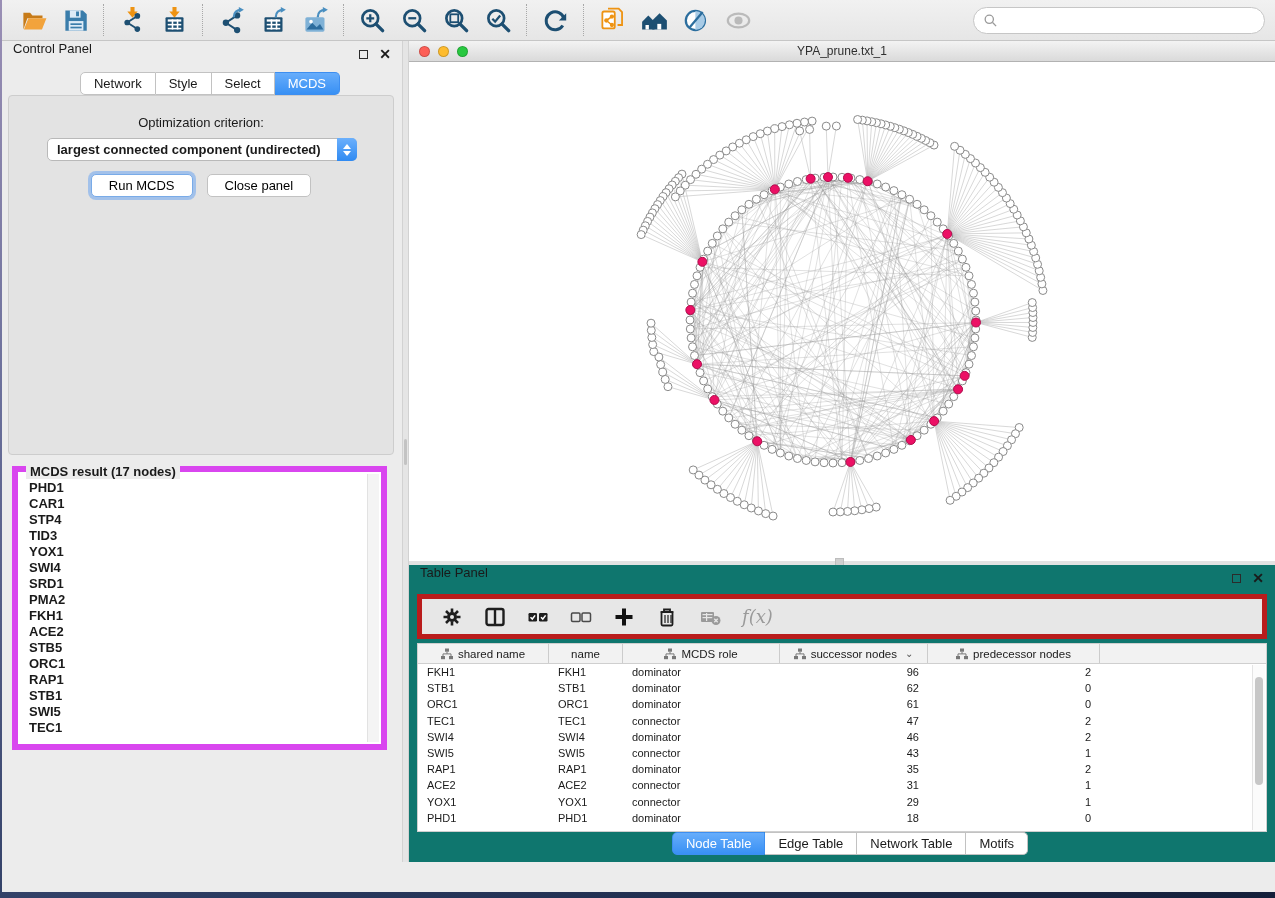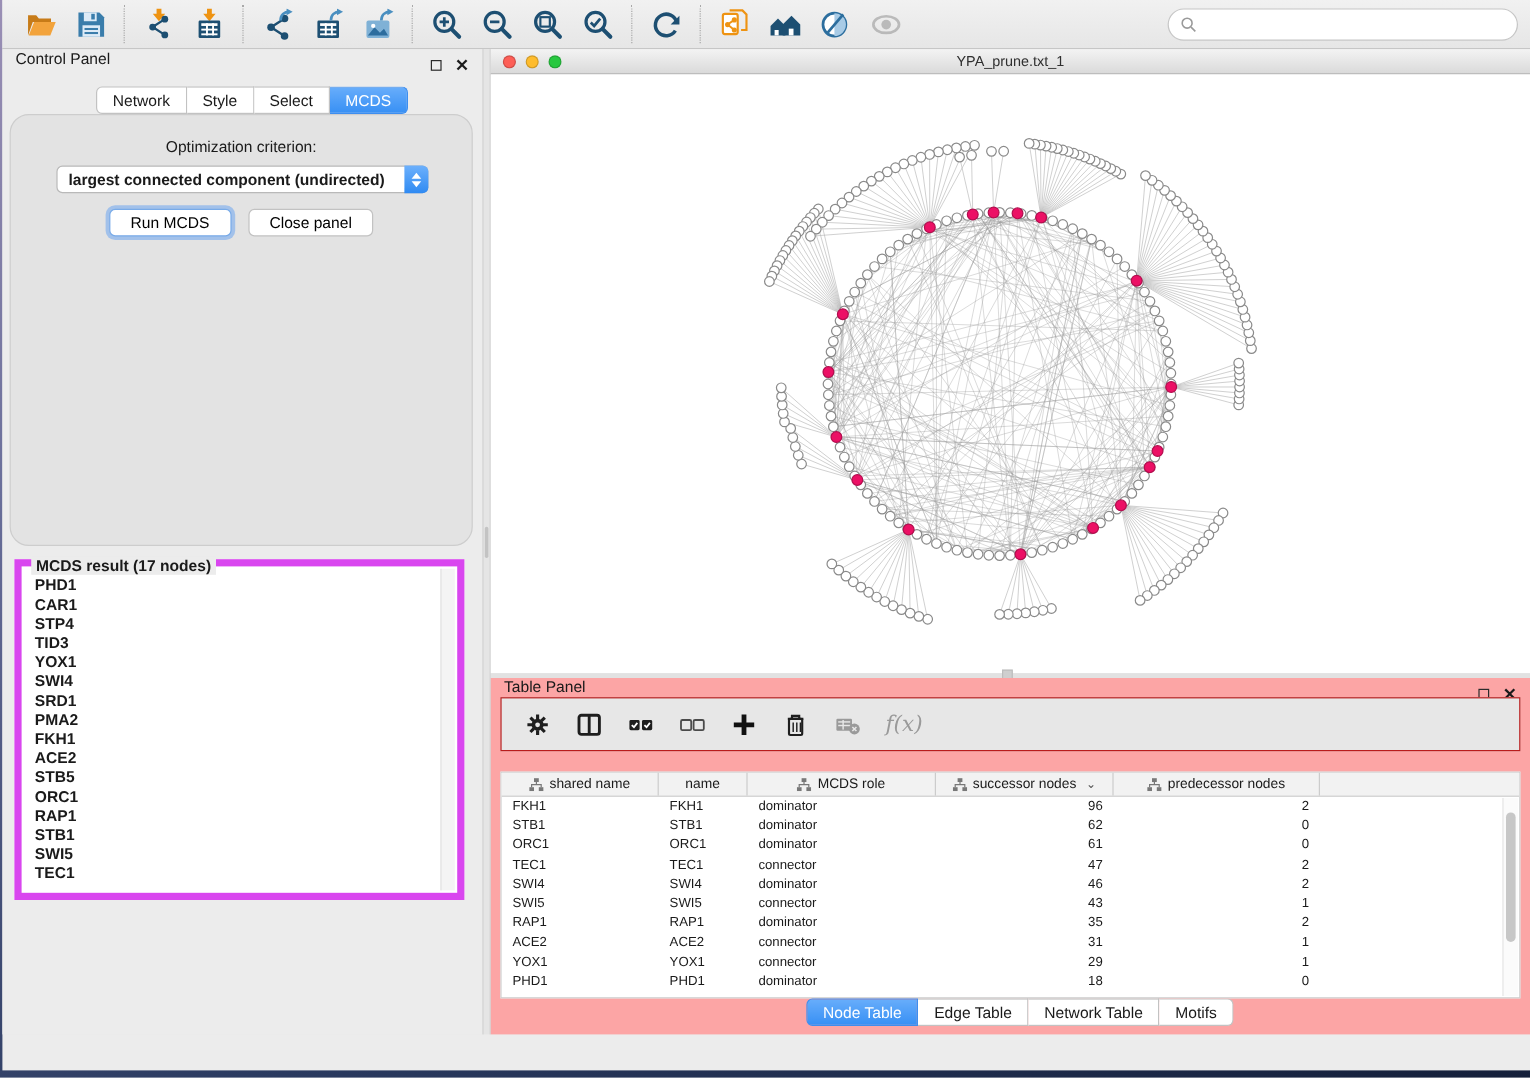--- a/index.html
+++ b/index.html
@@ -35,21 +35,21 @@
   .seg-tab { background:#fff; border:1px solid #c2c2c2; border-left:none; padding:3px 13px; font-size:13px;
     color:#1a1a1a; cursor:default; white-space:nowrap; }
   .seg-tab:first-child { border-left:1px solid #c2c2c2; border-radius:5px 0 0 5px; }
   .seg-tab:last-child { border-radius:0 5px 5px 0; }
   .seg-tab.sel { background:linear-gradient(#67adfb,#3890f4); border-color:#3d8ef0; color:#fff; }
 
   
   .control-panel { position:absolute; left:0; top:41px; width:400px; height:821px; background:#ececec; }
   .cp-tabs { position:absolute; left:0; right:0; top:31px; display:flex; justify-content:center; }
   .cp-inner { position:absolute; left:6px; right:8px; top:54px; height:360px; background:#e3e3e3;
-    border:1px solid #cdcdcd; border-radius:16px; }
+    border:1px solid #cdcdcd; border-radius:4px; }
   .opt-label { text-align:center; margin-top:19px; font-size:13px; }
   .dropdown { position:absolute; left:38px; right:36px; top:42px; height:23px; background:#fff;
     border:1px solid #b9b9b9; border-radius:5px; display:flex; align-items:center; font-size:13px; }
   .dd-text { padding-left:9px; flex:1; white-space:nowrap; overflow:hidden;font-weight:bold; }
   .dd-stepper { width:20px; height:23px; margin:-1px -1px -1px 0; background:linear-gradient(#6cb0fc,#2f8af2);
     border-radius:0 5px 5px 0; display:flex; flex-direction:column; align-items:center; justify-content:center; gap:2px; }
   .dd-up { width:0; height:0; border-left:4px solid transparent; border-right:4px solid transparent; border-bottom:5px solid #fff; }
   .dd-down { width:0; height:0; border-left:4px solid transparent; border-right:4px solid transparent; border-top:5px solid #fff; }
   .btn-row { position:absolute; top:78px; width:100%; display:flex; justify-content:center; gap:14px; }
   .mac-btn { background:#fff; border:1px solid #c2c2c2; border-radius:5px; padding:3px 17px; font-size:13px; cursor:default; }
@@ -71,23 +71,23 @@
   
   .net-window { position:absolute; left:407px; top:41px; right:0; height:520px; }
   .net-titlebar { position:relative; height:21px; background:linear-gradient(#f3f3f3,#dadada);
     border-bottom:1px solid #b2b2b2; display:flex; align-items:center; justify-content:center; font-size:12px; color:#2f2f2f; }
   .lights { position:absolute; left:10px; top:5px; display:flex; gap:8px; }
   .light { width:11px; height:11px; border-radius:50%; border:0.5px solid rgba(0,0,0,.18); }
   .light.red { background:#fd5f57; } .light.yellow { background:#febc2e; } .light.green { background:#28c840; }
   .net-content { position:absolute; top:21px; left:0; right:0; bottom:0; background:#fff; }
 
   
-  .table-panel { position:absolute; left:407px; top:565px; right:0; height:297px; background:#fca5a5; }
-  .tp-toolbar { position:absolute; left:8px; right:8px; top:16px; height:45px; background:#e7e7e7;
-    border:1px solid #b91c1c; display:flex; align-items:center; gap:21px; padding:0 19px; }
+  .table-panel { position:absolute; left:407px; top:565px; right:0; height:297px; background:#0f766e; }
+  .tp-toolbar { position:absolute; left:8px; right:8px; top:29px; height:45px; background:#e7e7e7;
+    border:5px solid #b91c1c; display:flex; align-items:center; gap:21px; padding:0 19px; }
   .tp-btn { display:flex; align-items:center; justify-content:center; cursor:default; }
   .tp-btn svg { width:22px; height:22px; }
   .fx { font-family:"DejaVu Serif", serif; font-style:italic; font-size:18px; color:#9a9a9a; }
   .tp-grid { position:absolute; left:8px; right:8px; top:78px; height:189px; background:#fff; border:1px solid #cfcfcf; }
   .thead { display:flex; height:20px; background:#f2f2f2; border-bottom:1px solid #cfcfcf; }
   .th { display:flex; align-items:center; justify-content:center; gap:5px; border-right:1px solid #ccc;
     font-size:11.5px; color:#1a1a1a; padding:0 4px; overflow:hidden; white-space:nowrap; }
   .th-fill { flex:1; border-right:none; }
   .th svg.tree { width:12px; height:12px; flex:0 0 auto; }
   .sort-ch { font-size:10px; color:#555; margin-left:3px; }

